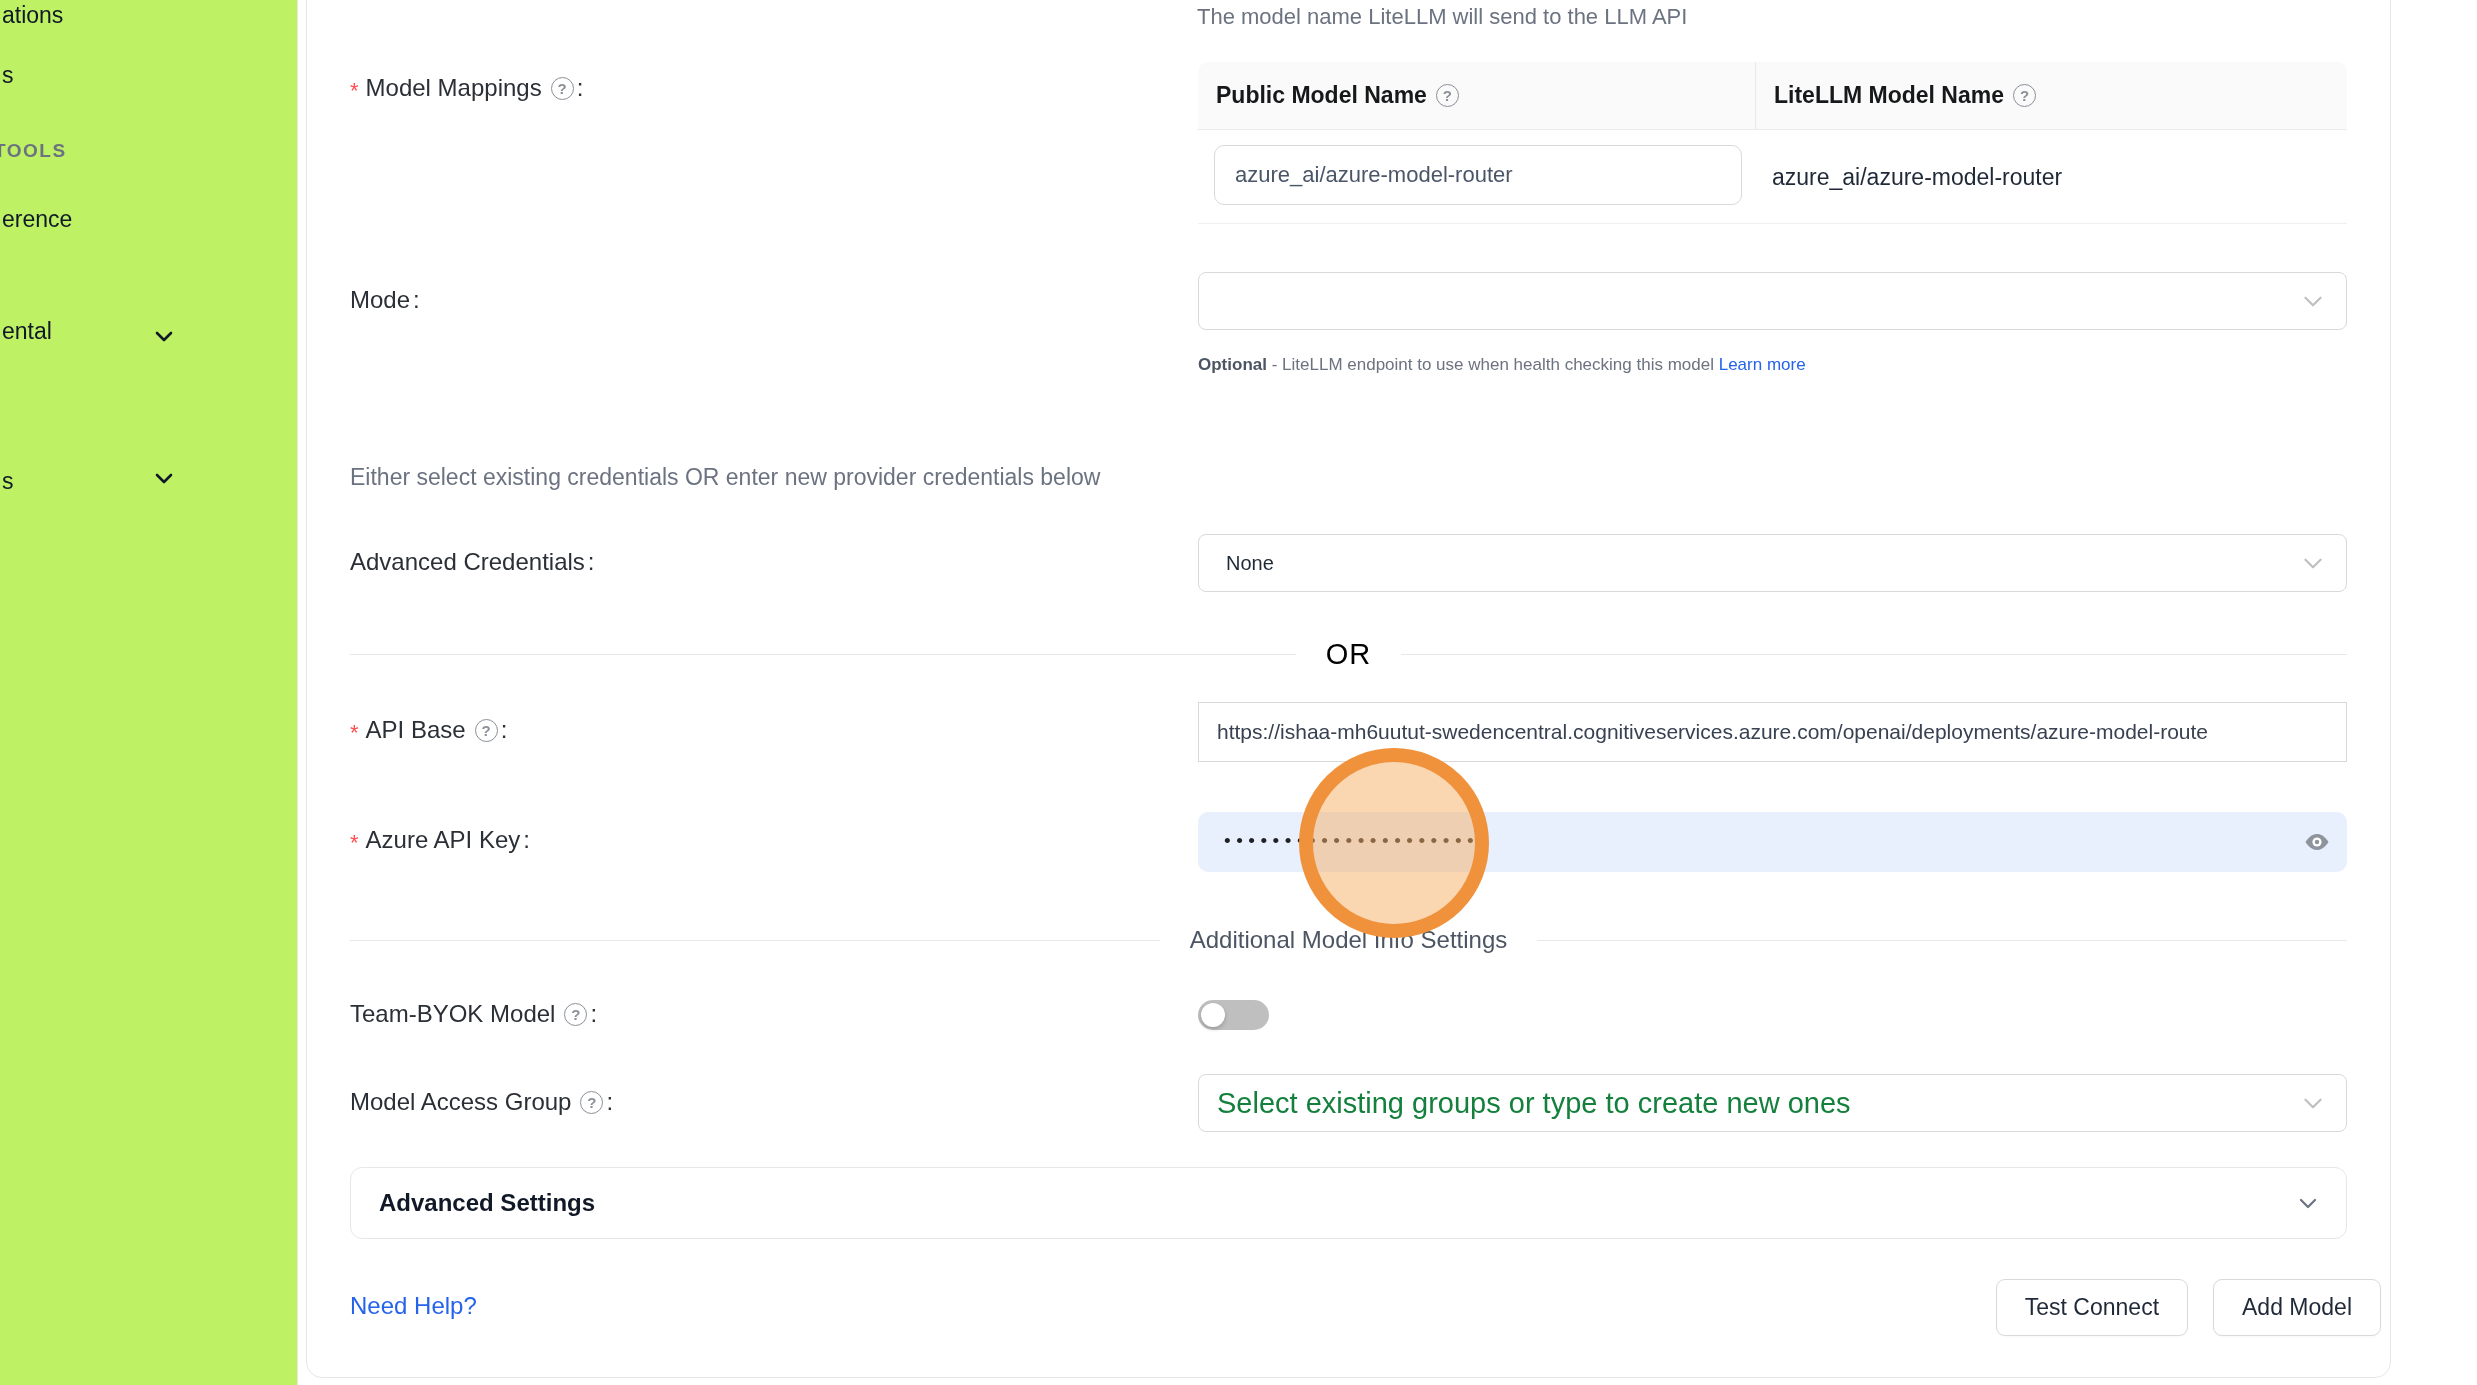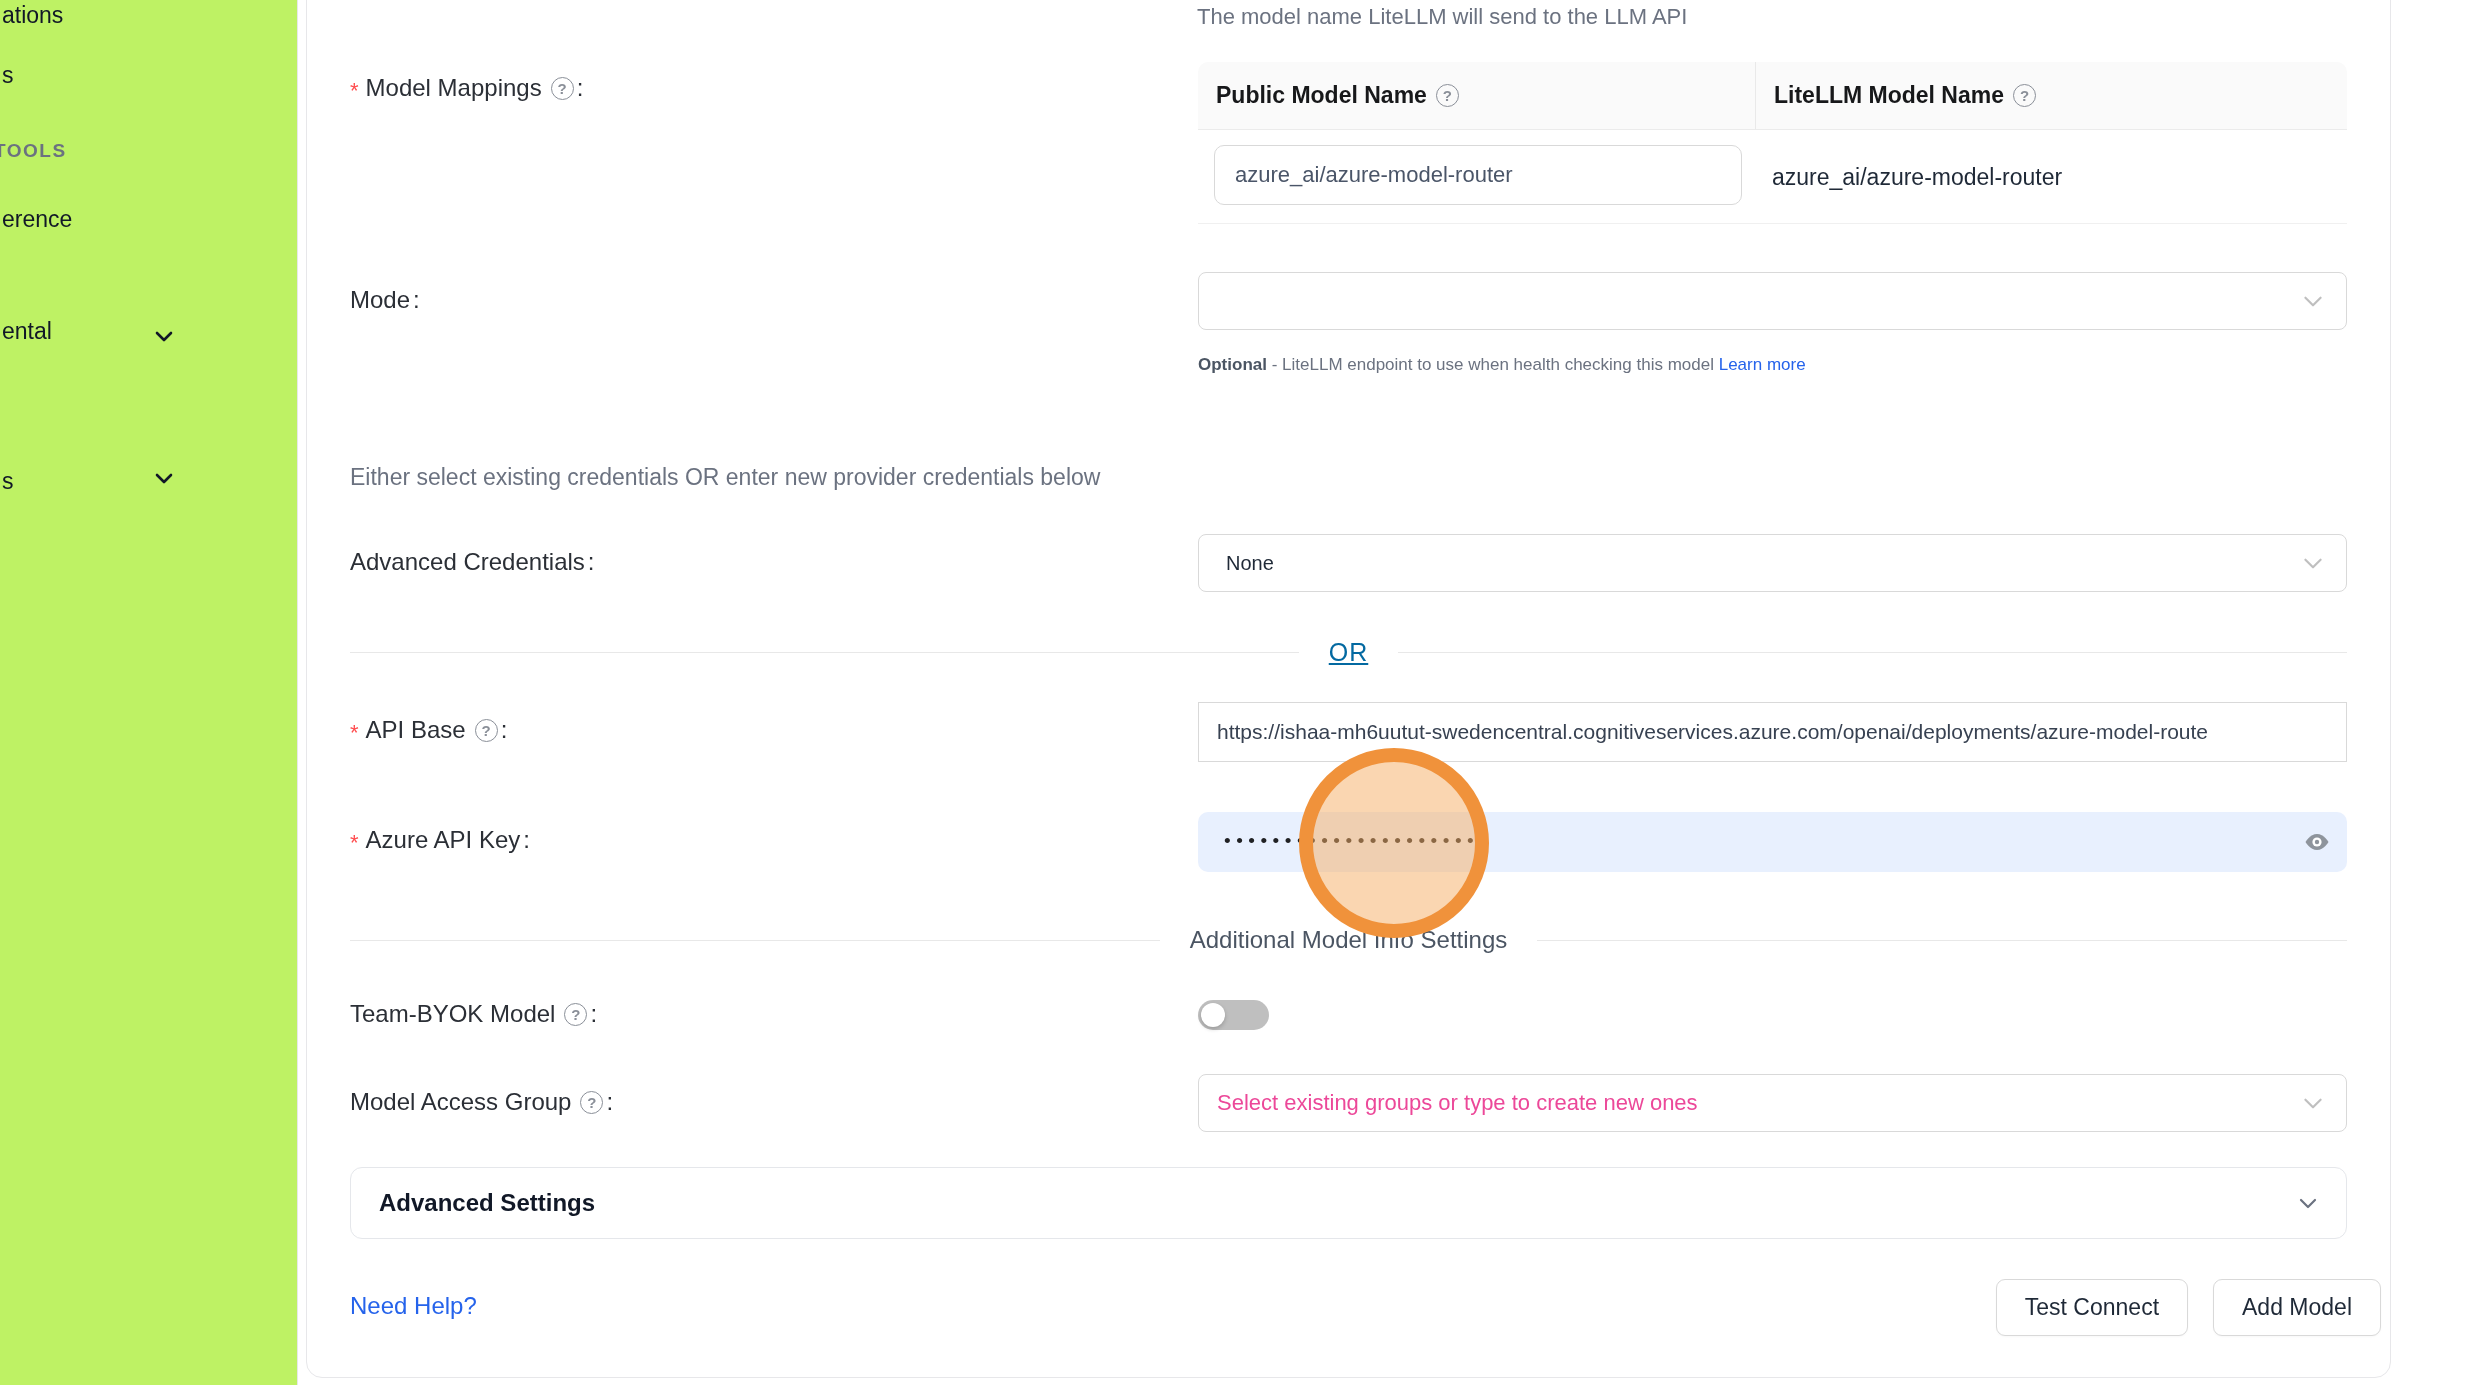--- a/index.html
+++ b/index.html
@@ -34,30 +34,30 @@
   .mm-row { position:relative; height:94px; border-bottom:1px solid #f0f0f0; background:#fff; }
   .mm-input { position:absolute; left:16px; top:15px; width:528px; height:60px;
     border:1px solid #d9d9d9; border-radius:10px; padding:0 20px; font-size:22px;
     color:#4a5568; font-family:inherit; background:#fff; outline:none; }
   .mm-cell2 { position:absolute; left:574px; top:0; height:94px; display:flex; align-items:center;
     font-size:23px; color:#1f2937; }
   
   .select { position:absolute; left:1198px; width:1149px; height:58px; background:#fff;
     border:1px solid #d9d9d9; border-radius:8px; display:flex; align-items:center; }
   .select .val { font-size:20px; color:#1f2937; padding-left:27px; }
-  .select .ph { font-size:22px; color:#ec4899; padding-left:18px; }
+  .select .ph { font-size:29px; color:#15803d; padding-left:18px; }
   .sel-arrow { position:absolute; right:20px; top:50%; transform:translateY(-50%); width:26px; height:26px; }
   .text-input { position:absolute; left:1198px; width:1149px; height:60px; border:1px solid #d9d9d9;
     border-radius:0; padding:0 18px; font-size:21px; color:#374151; font-family:inherit;
     background:#fff; outline:none; white-space:nowrap; overflow:hidden; text-overflow:clip; }
   
   .h-divider { position:absolute; left:350px; width:1997px; display:flex; align-items:center; }
   .h-divider .line { flex:1; border-top:1px solid #e8e8e8; }
   .h-divider .d-text { padding:0 30px; white-space:nowrap; }
-  .or-text { font-size:25px; color:#0369a1; letter-spacing:1px;text-decoration:underline; }
+  .or-text { font-size:29px; color:#000000; letter-spacing:1px; }
   .add-text { font-size:24px; color:#4b5563; }
   
   .key-field { position:absolute; left:1198px; top:812px; width:1149px; height:60px;
     background:#e8f0fe; border-radius:10px; }
   .key-dots { position:absolute; left:26px; top:0; line-height:58px; font-size:19px;
     letter-spacing:5.5px; color:#202124; }
   .eye { position:absolute; right:16px; top:16px; width:28px; height:28px; cursor:pointer; }
   
   .click-circle { position:absolute; left:1299px; top:748px; width:190px; height:190px;
     border-radius:50%; border:14px solid #f0923b; background:rgba(246,173,100,0.5);

